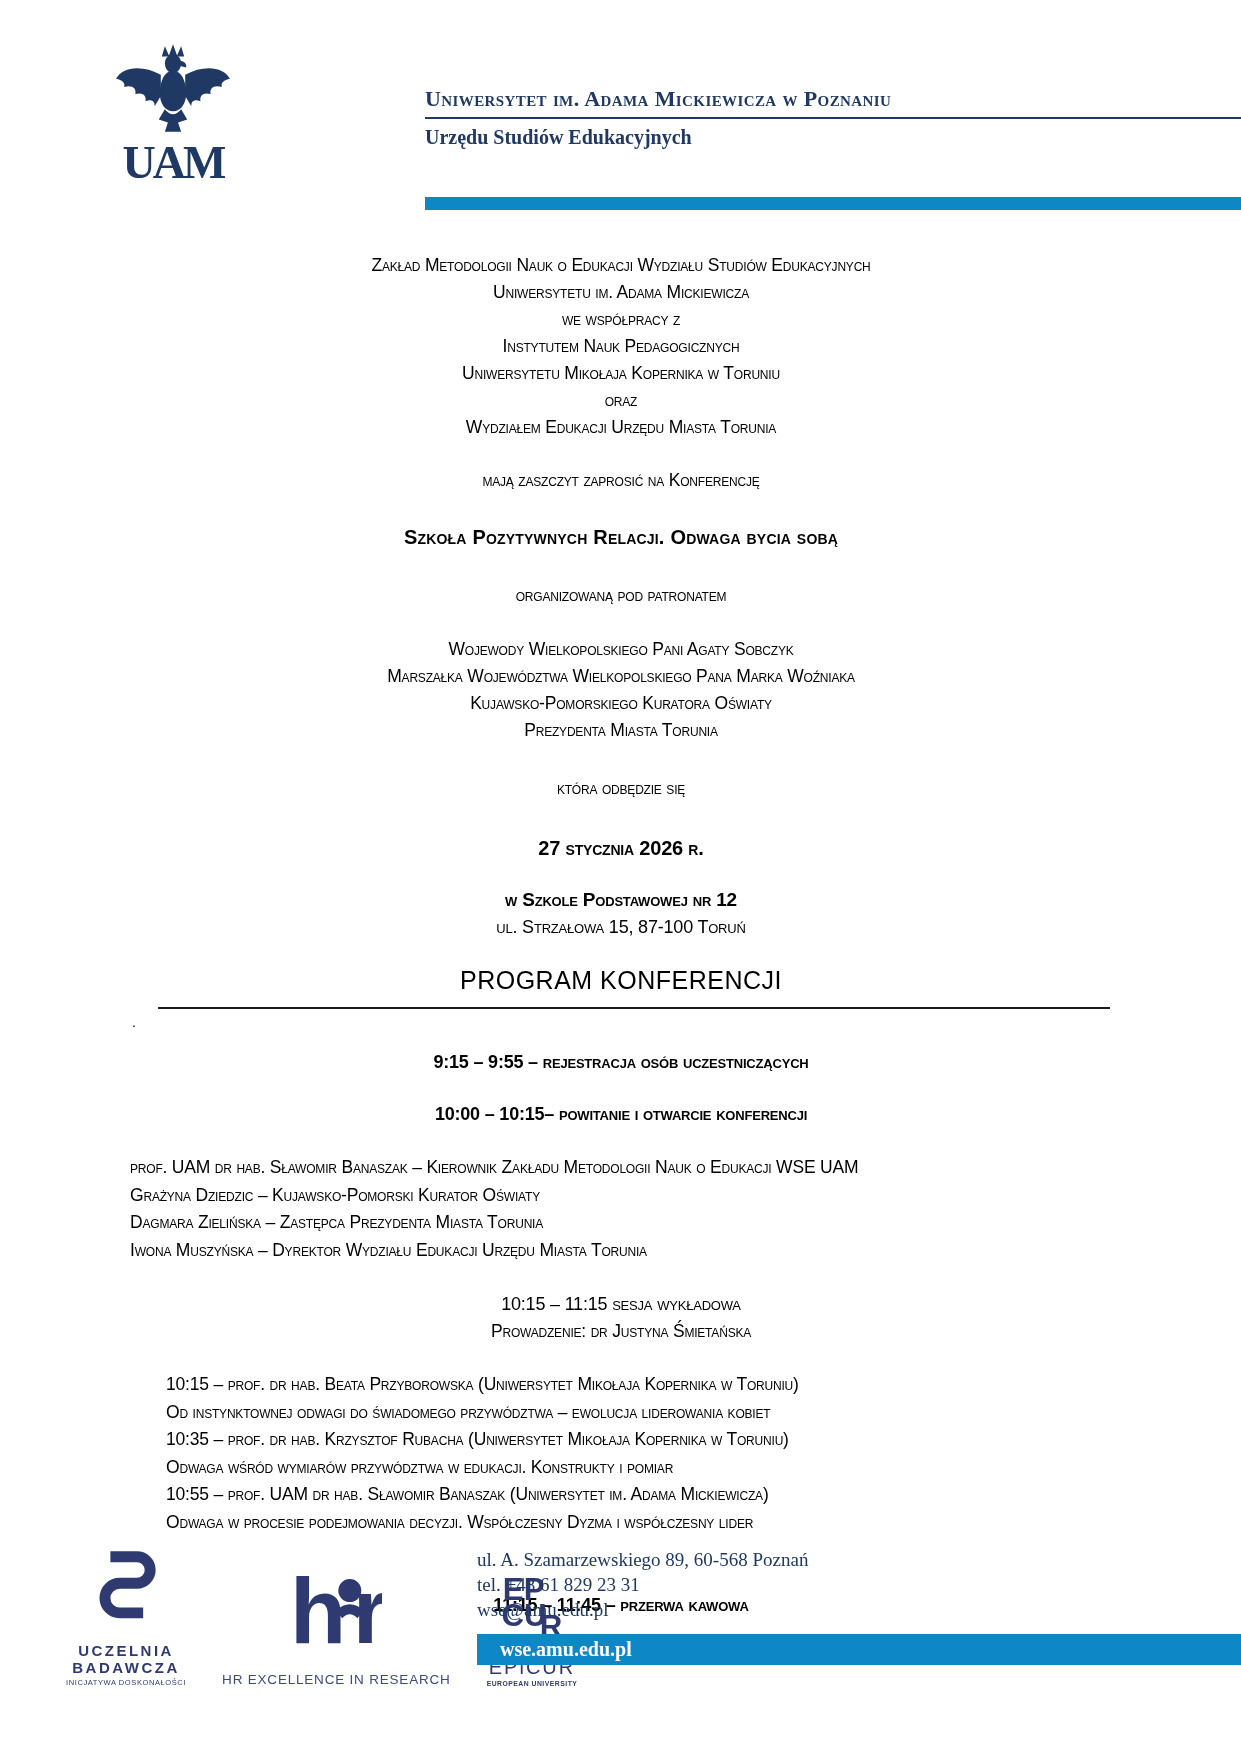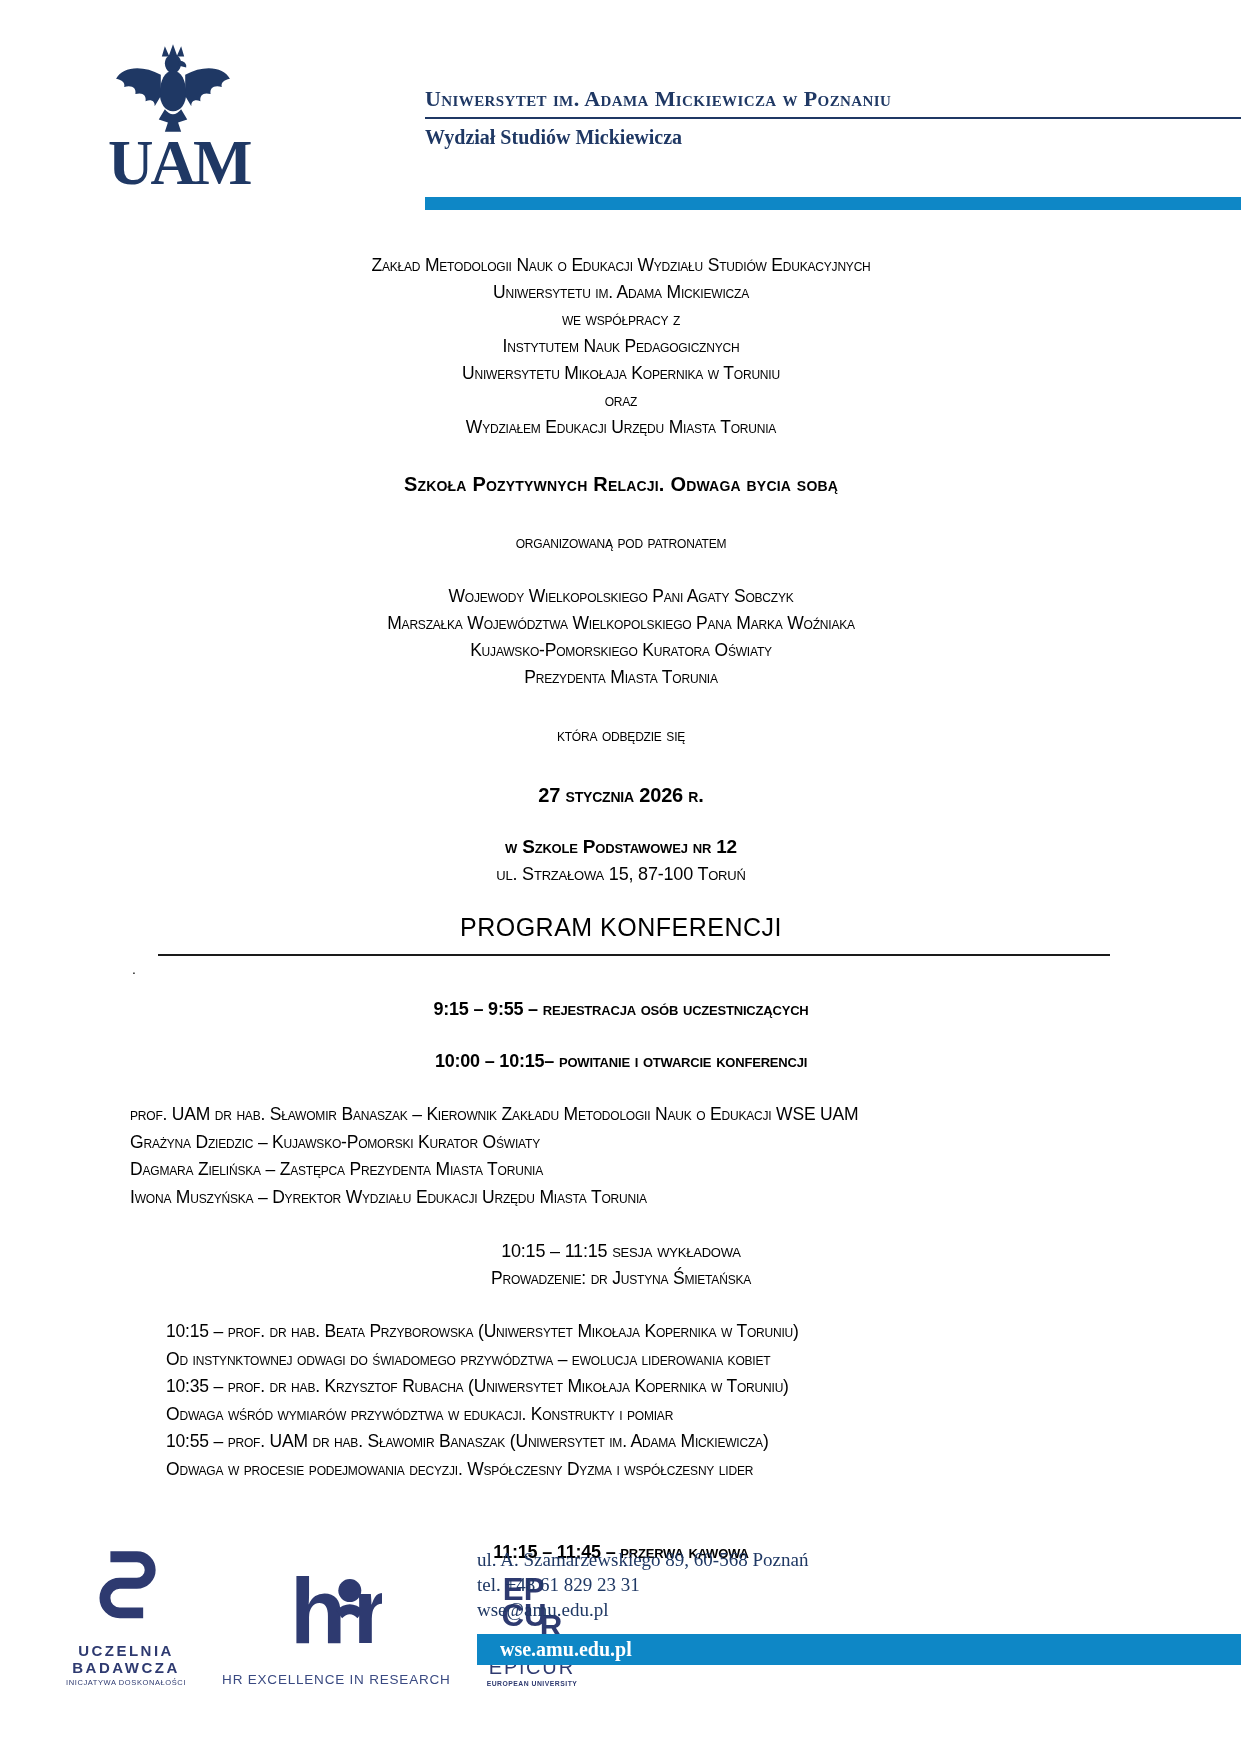--- a/index.html
+++ b/index.html
@@ -1,21 +1,21 @@
 <!DOCTYPE html>
 <html><head>
 <meta charset="utf-8">
 <style>
   html,body{margin:0;padding:0;background:#fff;}
   .page{position:relative;width:1241px;height:1755px;background:#fff;overflow:hidden;
         font-family:"Liberation Sans",sans-serif;color:#000;}
 
   
   .uam-logo{position:absolute;left:108px;top:42px;width:130px;text-align:center;}
-  .uam-logo .uam-text{font-family:"Liberation Serif",serif;font-weight:bold;font-size:63px;
+  .uam-logo .uam-text{font-family:"Liberation Serif",serif;font-weight:bold;font-size:46px;
         letter-spacing:-3px;color:#1f3864;line-height:46px;margin-top:-6px;}
   .header-right{position:absolute;left:425px;top:86px;right:0;}
   .header-university{font-family:"Liberation Serif",serif;font-variant:small-caps;
         font-size:22px;font-weight:bold;color:#1f3864;letter-spacing:.4px;
         padding-bottom:5px;border-bottom:2px solid #1f3864;}
   .header-faculty{font-family:"Liberation Serif",serif;font-weight:bold;font-size:20px;
         color:#1f3864;margin-top:7px;}
   .header-bar{position:absolute;left:425px;right:0;top:197px;height:13px;background:#0e87c6;}
 
   
@@ -75,36 +75,37 @@
           <path d="M72 32 C90 22 110 24 116 36 c-6 1-9 4-8 8-8-2-12 1-11 7-7-2-11 1-10 7-6-2-9 0-9 5 l-6-10z"></path>
           <path d="M52 66 q8 10 16 0 l6 10 -9 3 3 9 h-16 l3-9 -9-3z"></path>
         </g>
       </svg>
     </span>
     <div class="uam-text">UAM</div>
   </div>
 
   <div class="header-right">
     <div class="header-university">Uniwersytet im. Adama Mickiewicza w Poznaniu</div>
-    <div class="header-faculty">Wydział Studiów Mickiewicza</div>
+    <div class="header-faculty">Urzędu Studiów Edukacyjnych</div>
   </div>
   <div class="header-bar"></div>
 
   <div class="content">
 
     <div>
       <div class="line c">Zakład Metodologii Nauk o Edukacji Wydziału Studiów Edukacyjnych</div>
       <div class="line c">Uniwersytetu im. Adama Mickiewicza</div>
       <div class="line c">we współpracy z</div>
       <div class="line c">Instytutem Nauk Pedagogicznych</div>
       <div class="line c">Uniwersytetu Mikołaja Kopernika w Toruniu</div>
       <div class="line c">oraz</div>
       <div class="line c">Wydziałem Edukacji Urzędu Miasta Torunia</div>
     </div>
 
+    <div class="line c invitation">mają zaszczyt zaprosić na Konferencję</div>
 
     <div class="line c conf-title">Szkoła Pozytywnych Relacji. Odwaga bycia sobą</div>
 
     <div class="line c patronage-intro">organizowaną pod patronatem</div>
 
     <div class="patrons">
       <div class="line c">Wojewody Wielkopolskiego Pani Agaty Sobczyk</div>
       <div class="line c">Marszałka Województwa Wielkopolskiego Pana Marka Woźniaka</div>
       <div class="line c">Kujawsko-Pomorskiego Kuratora Oświaty</div>
       <div class="line c">Prezydenta Miasta Torunia</div>

